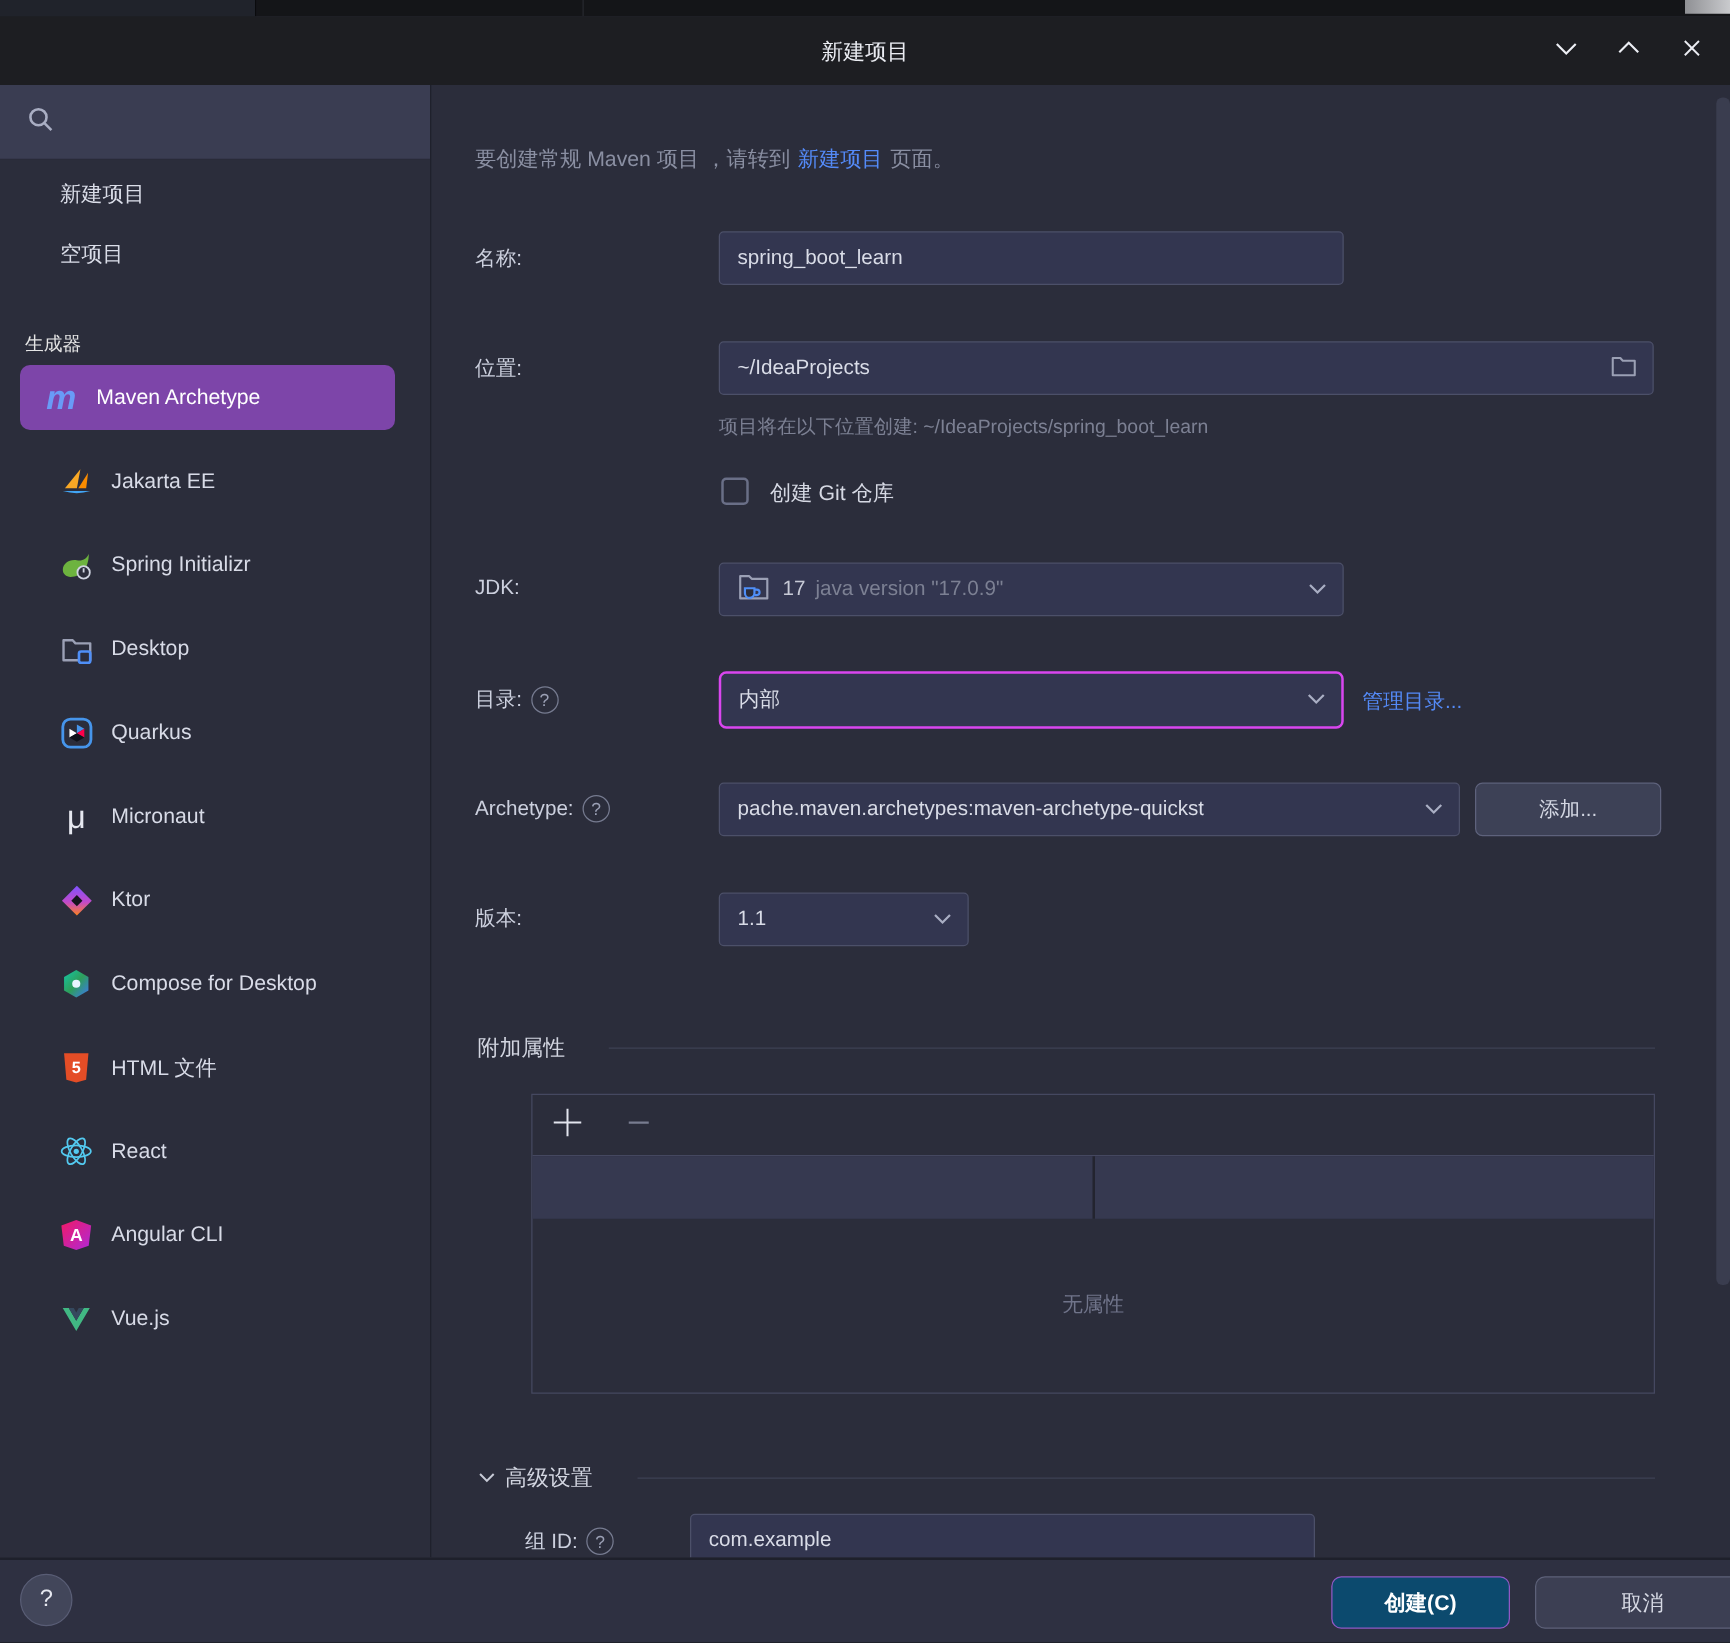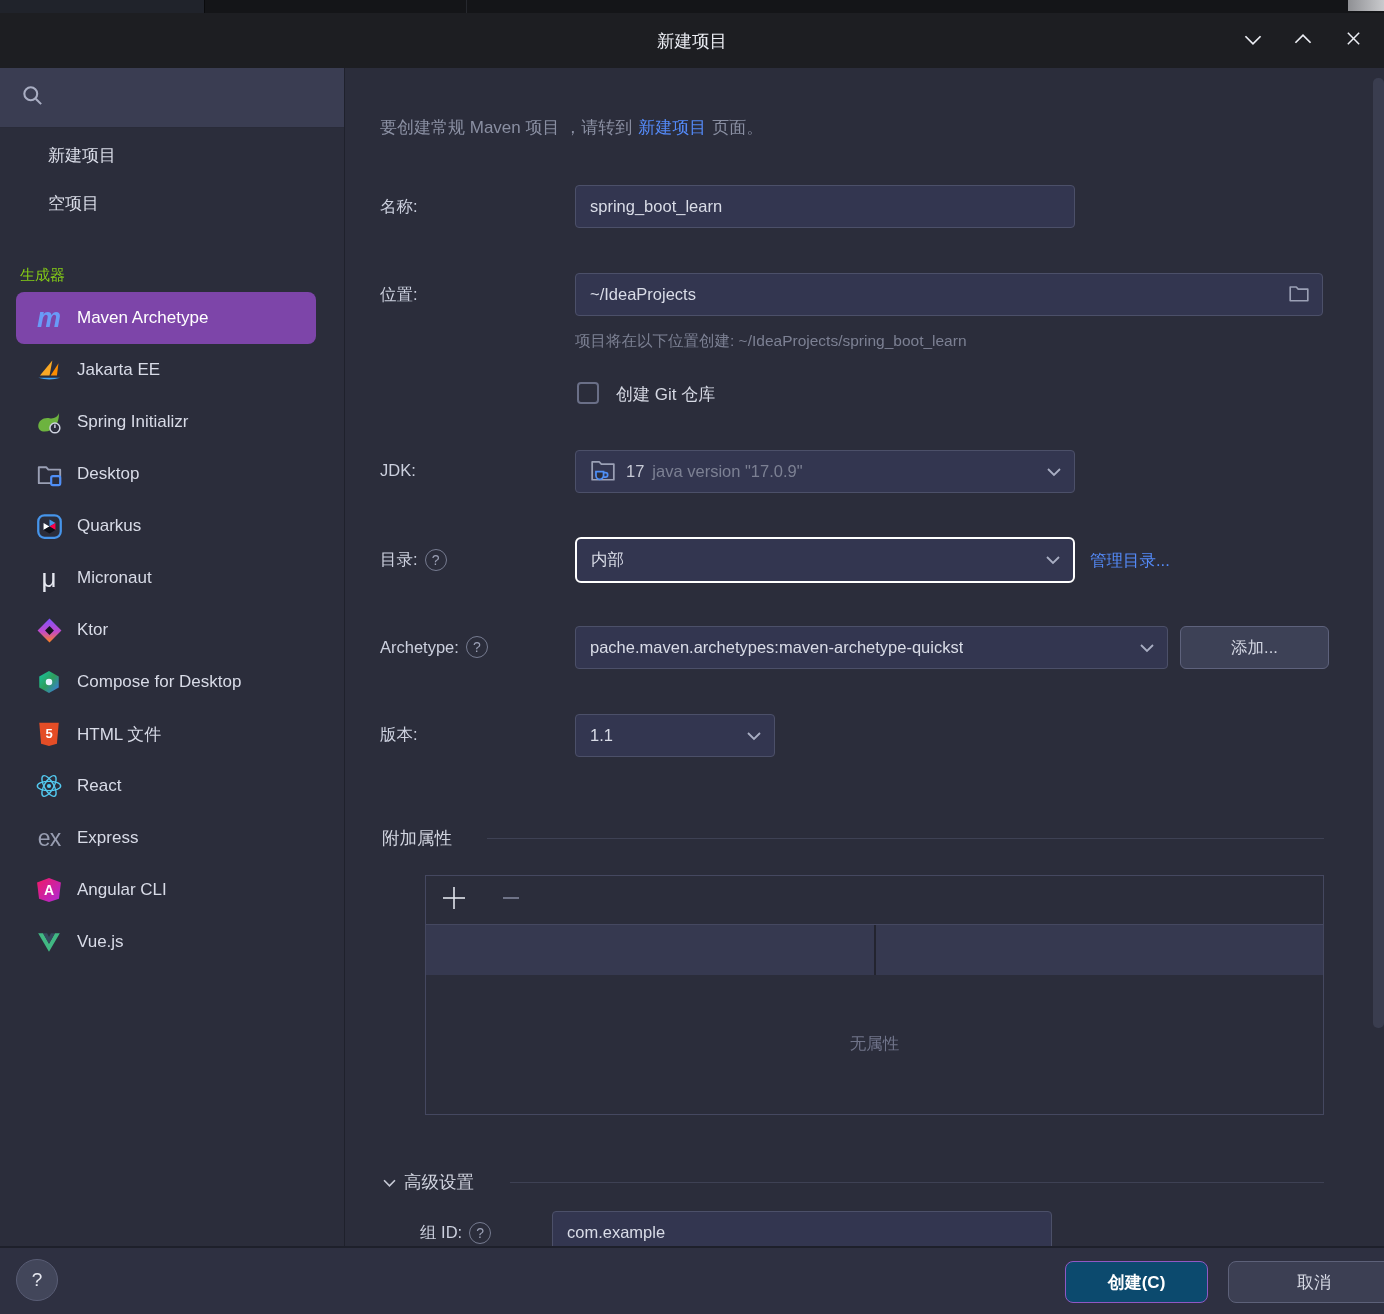--- a/index.html
+++ b/index.html
@@ -16,23 +16,23 @@
   
   .titlebar { position:absolute; left:0; top:13px; width:100%; height:55px; background:#1d1e22; }
   .title { position:absolute; left:0; top:16px; width:100%; text-align:center; font-size:17.5px; color:#eaecf2; }
   .winctl { position:absolute; right:6px; top:0; height:55px; display:flex; align-items:center; }
   .winbtn { width:50px; height:55px; display:flex; align-items:center; justify-content:center; cursor:default; }
   
   .sidebar { position:absolute; left:0; top:68px; width:345px; height:1178px; background:#2b2d3b; border-right:1px solid #1f212c; }
   .search { position:absolute; left:0; top:0; width:100%; height:60px; background:#3a3d52; border-bottom:1px solid #292b39; display:flex; align-items:center; padding-left:21px; }
   .top-items { position:absolute; top:64px; left:0; right:1px; }
   .top-item { height:48px; line-height:48px; padding-left:48px; font-size:17px; color:#dadde8; }
-  .section-label { position:absolute; top:198px; left:20px; font-size:15px; color:#84cc16; }
+  .section-label { position:absolute; top:198px; left:20px; font-size:15px; color:#e5e5e5; }
   .gens { position:absolute; top:224px; left:0; right:1px; }
-  .gen-item { height:52px; display:flex; align-items:center; padding-left:34px; }
+  .gen-item { height:52px; display:flex; align-items:center; padding-left:46px;margin-top:15px; }
   .gen-item.sel { margin:0 27px 0 16px; padding-left:18px; border-radius:8px; background:#7d45a9; }
   .gico { width:30px; height:30px; display:flex; align-items:center; justify-content:center; flex:none; }
   .glabel { margin-left:13px; font-size:17px; color:#d8dbe7; white-space:nowrap; }
   .gen-item.sel .glabel { color:#ffffff; }
   .maven-m { font-style:italic; font-weight:700; font-size:27px; color:#699bf7; line-height:1; }
   .mu { font-size:26px; color:#e6e8f0; line-height:1; }
   .exx { font-size:23px; color:#989db1; letter-spacing:-1px; line-height:1; }
   
   .banner { position:absolute; left:380px; top:116px; font-size:17px; color:#8a8fa2; }
   .banner a { color:#548af7; text-decoration:none; margin:0 6px; }
@@ -43,21 +43,21 @@
     color:#d9dce7; font-size:16.5px; height:43px;
   }
   input.input { padding:0 14px; outline:none; font-family:"Liberation Sans",sans-serif; }
   .combo { display:flex; align-items:center; padding:0 14px; }
   .combo .chev { position:absolute; right:12px; top:50%; transform:translateY(-50%); }
   .hinttext { position:absolute; font-size:15.5px; color:#7c8093; }
   .checkbox { position:absolute; left:577px; top:382px; width:22px; height:22px; border:2px solid #6a6f87; border-radius:4px; background:transparent; }
   .cblabel { position:absolute; left:616px; top:383px; font-size:17px; color:#d5d8e3; }
   .jdk-ver { color:#c7cad6; margin-left:10px; }
   .jdk-detail { color:#7c8093; margin-left:8px; }
-  .focus-combo { border:2px solid #ffffff; border-radius:6px; height:46px; }
+  .focus-combo { border:2px solid #d946ef; border-radius:6px; height:46px; }
   .link { position:absolute; color:#548af7; font-size:16.5px; cursor:pointer; }
   .btn { position:absolute; display:flex; align-items:center; justify-content:center; border-radius:6px; font-size:16.5px; cursor:default; }
   .btn.gray { background:#3d4156; border:1px solid #5e627c; color:#d3d6e2; }
   .sec-title { position:absolute; font-size:17.5px; color:#d2d5e0; }
   .sec-line { position:absolute; height:1px; background:#3e4154; }
   .ptable { position:absolute; left:425px; top:875px; width:899px; height:240px; border:1px solid #454860; }
   .ptable .tbar { height:49px; border-bottom:1px solid #454860; display:flex; align-items:center; padding-left:16px; gap:34px; }
   .ptable .phead { height:50px; display:flex; }
   .ptable .phcell { flex:1; background:#363950; }
   .ptable .phcell:first-child { border-right:2px solid #23242f; }
@@ -237,26 +237,20 @@
           <svg width="28" height="28" viewBox="0 0 24 24" fill="none" stroke="#53c9ef" stroke-width="1.2">
               <ellipse cx="12" cy="12" rx="10" ry="4"></ellipse>
               <ellipse cx="12" cy="12" rx="10" ry="4" transform="rotate(60 12 12)"></ellipse>
               <ellipse cx="12" cy="12" rx="10" ry="4" transform="rotate(120 12 12)"></ellipse>
               <circle cx="12" cy="12" r="1.8" fill="#53c9ef" stroke="none"></circle>
             </svg>
         </span>
         <span class="glabel">React</span>
       </div>
 
-      <div class="gen-item">
-        <span class="gico">
-            <span class="exx">ex</span>
-          </span>
-        <span class="glabel">Express</span>
-      </div>
 
       <div class="gen-item">
         <span class="gico">
           <svg width="26" height="26" viewBox="0 0 24 24">
               <defs>
                 <linearGradient id="ngg" x1="0" y1="0" x2="1" y2="1">
                   <stop offset="0" stop-color="#f11a66"></stop>
                   <stop offset="1" stop-color="#ae29d8"></stop>
                 </linearGradient>
               </defs>

